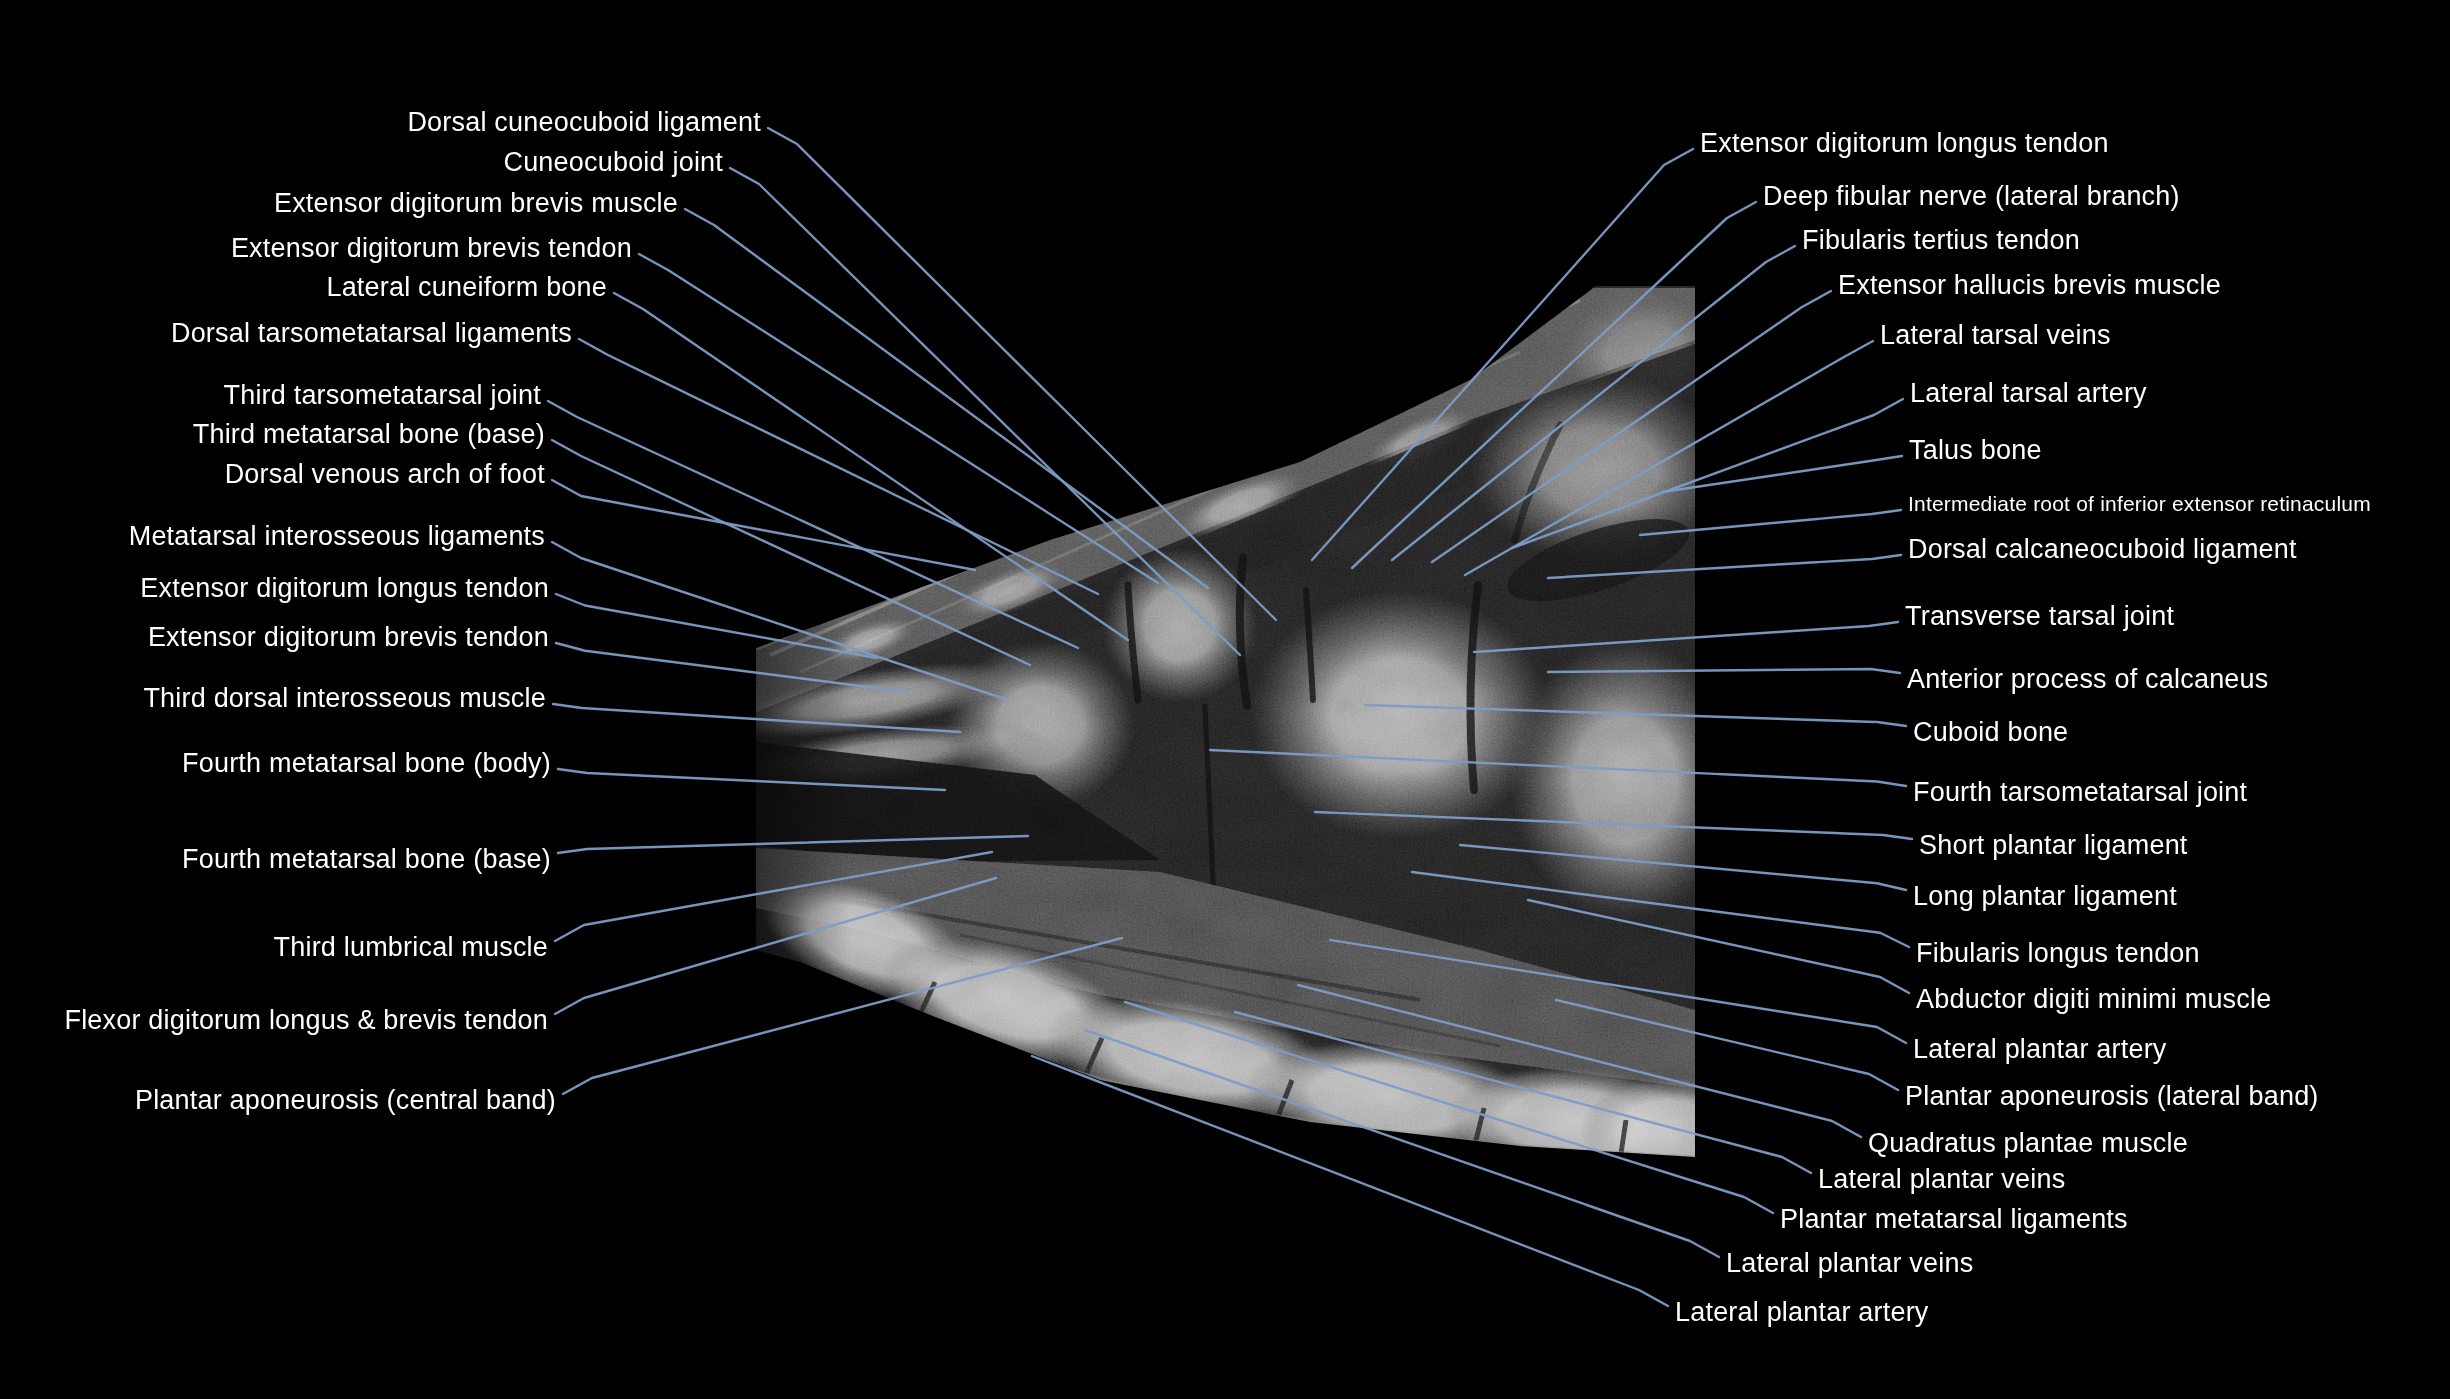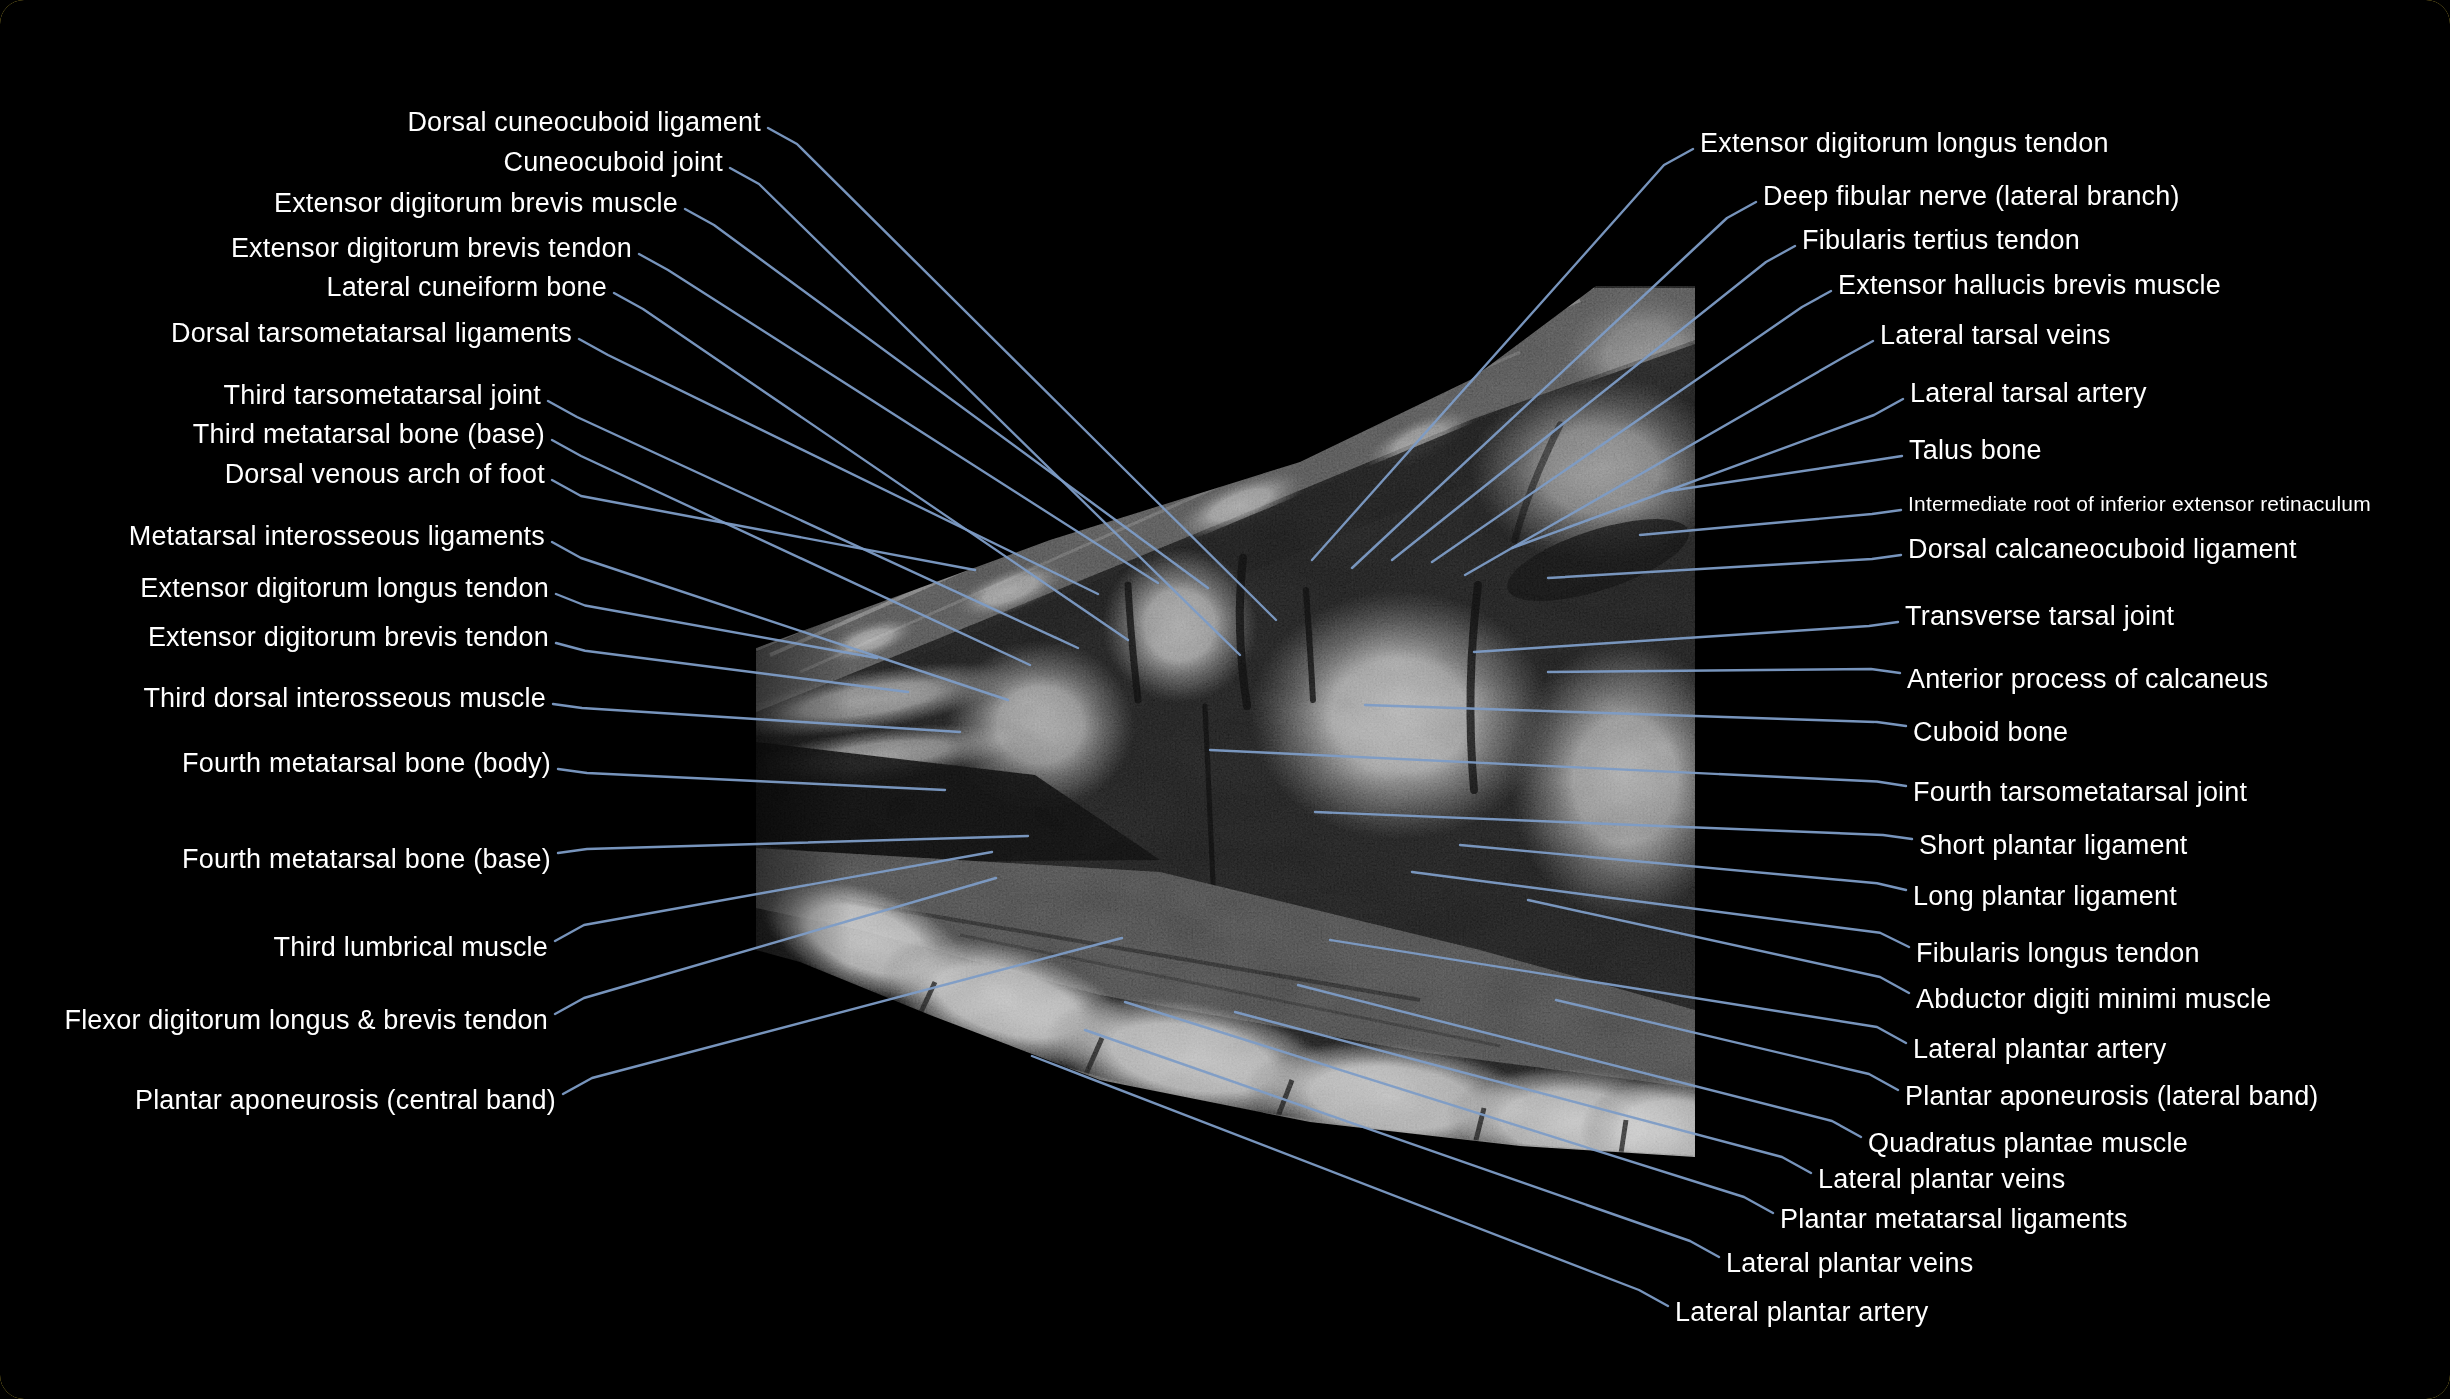--- a/index.html
+++ b/index.html
@@ -3,21 +3,20 @@
 <meta charset="utf-8">
 <style>
   html, body { margin: 0; padding: 0; background: #000; }
   .stage {
     position: relative;
     width: 2450px;
     height: 1399px;
     background: #fde047;
     overflow: hidden;
     font-family: "Liberation Sans", sans-serif;
-    border-radius: 24px;
   }
   svg { display: block; }
   .lbl text {
     fill: #ffffff;
     font-family: "Liberation Sans", sans-serif;
     font-size: 27px;
     paint-order: stroke;
     stroke: rgba(0,0,0,0.65);
     stroke-width: 3px;
     letter-spacing: 0.2px;

